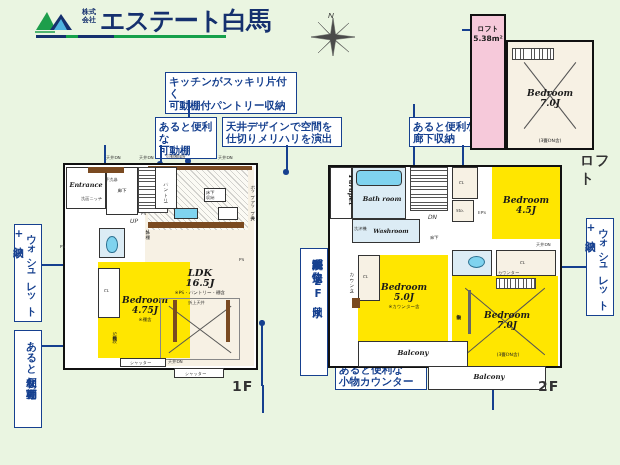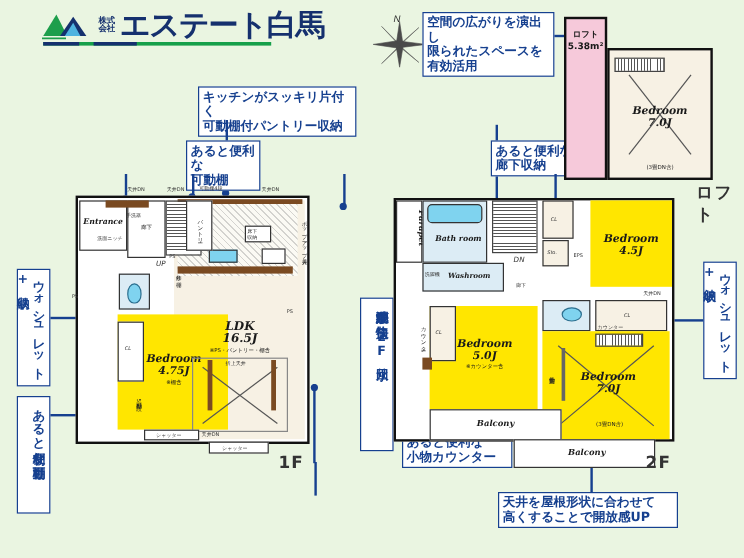--- a/index.html
+++ b/index.html
@@ -5,21 +5,21 @@
   html,body{margin:0;padding:0;}
   body{
     width:620px;height:465px;
     background:#eaf5e1;
     font-family:"Liberation Sans","DejaVu Sans",sans-serif;
     overflow:hidden;position:relative;
   }
   .stage{position:absolute;inset:0;}
 
   
-  #logo{position:absolute;left:34px;top:8px;display:flex;align-items:center;gap:4px;}
+  #logo{position:absolute;left:34px;top:8px;display:flex;gap:4px;}
   #logo .mark{position:relative;width:44px;height:26px;}
   #logo .mark svg{display:block;}
   #logo .kabu{font-size:7px;line-height:7.5px;color:#15306e;font-weight:bold;text-align:center;}
   #logo .name{font-size:25px;font-weight:bold;color:#15306e;letter-spacing:-1px;
     font-family:"DejaVu Sans",sans-serif;line-height:26px;white-space:nowrap;}
   #logounder{position:absolute;left:36px;top:35px;width:190px;height:3px;background:#16a04a;}
   #logounder2{position:absolute;left:36px;top:35px;width:30px;height:3px;background:#15306e;}
   #logounder3{position:absolute;left:78px;top:35px;width:36px;height:3px;background:#15306e;}
 
   
@@ -116,26 +116,25 @@
   <div class="dot" style="left:185px;top:158px;"></div>
 
   <div class="lead v" style="left:104px;top:145px;height:20px;"></div>
   <div class="dot" style="left:101px;top:163px;"></div>
 
   <div class="cal" style="left:155px;top:117px;width:62px;">あると便利な
 可動棚</div>
   <div class="lead v" style="left:160px;top:145px;height:18px;"></div>
   <div class="dot" style="left:157px;top:161px;"></div>
 
+  <div class="cal" style="left:222px;top:117px;width:120px;">天井デザインで空間を
+仕切りメリハリを演出</div>
   <div class="lead v" style="left:286px;top:145px;height:28px;"></div>
   <div class="dot" style="left:283px;top:169px;"></div>
 
-  <div class="cal" style="left:352px;top:10px;width:110px;">空間の広がりを演出し
-限られたスペースを
-有効活用</div>
   <div class="lead h" style="left:462px;top:29px;width:26px;"></div>
   <div class="dot" style="left:486px;top:26px;"></div>
 
   <div class="lead v" style="left:413px;top:104px;height:68px;"></div>
   <div class="lead h" style="left:413px;top:104px;width:0px;"></div>
   <div class="dot" style="left:410px;top:170px;"></div>
 
   <div class="cal" style="left:409px;top:117px;width:76px;">あると便利な
 廊下収納</div>
   <div class="lead v" style="left:462px;top:145px;height:26px;"></div>
@@ -157,22 +156,20 @@
 
   <div class="cal" style="left:335px;top:360px;width:92px;">あると便利な
 小物カウンター</div>
   <div class="lead v" style="left:373px;top:348px;height:14px;"></div>
   <div class="lead h" style="left:373px;top:348px;width:38px;"></div>
 
   <div class="lead v" style="left:262px;top:385px;height:28px;"></div>
   <div class="dot" style="left:259px;top:320px;"></div>
   <div class="lead v" style="left:261px;top:320px;height:66px;"></div>
 
-  <div class="cal" style="left:415px;top:410px;width:150px;">天井を屋根形状に合わせて
-高くすることで開放感UP</div>
   <div class="lead v" style="left:492px;top:322px;height:88px;"></div>
   <div class="dot" style="left:489px;top:319px;"></div>
 
   <div>
     <div class="room pink bordr" style="left:470px;top:14px;width:36px;height:136px;border:2px solid #111;"></div>
     <div class="room cream" style="left:506px;top:40px;width:88px;height:110px;border:2px solid #111;box-sizing:border-box;"></div>
     <div class="diag" style="left:508px;top:42px;width:84px;height:106px;--a:52deg;"></div>
     <div class="stairv" style="left:512px;top:48px;width:42px;height:12px;"></div>
 
     <div class="rlab" style="left:466px;top:24px;width:44px;">

